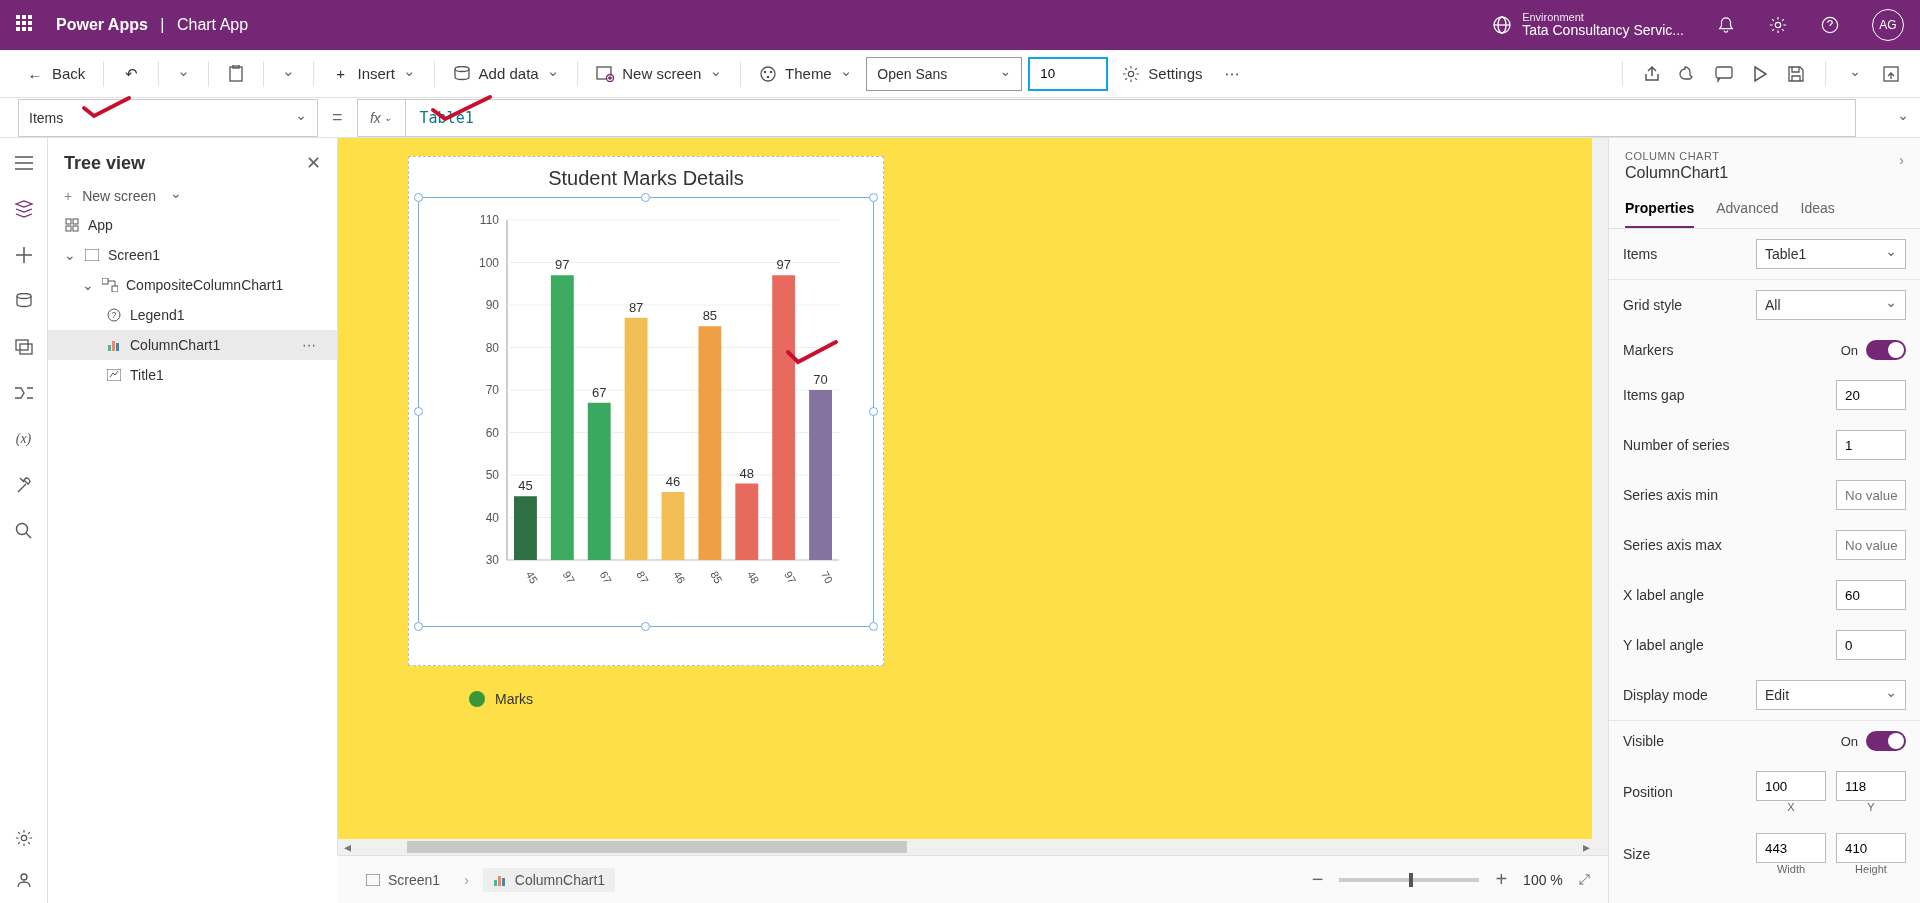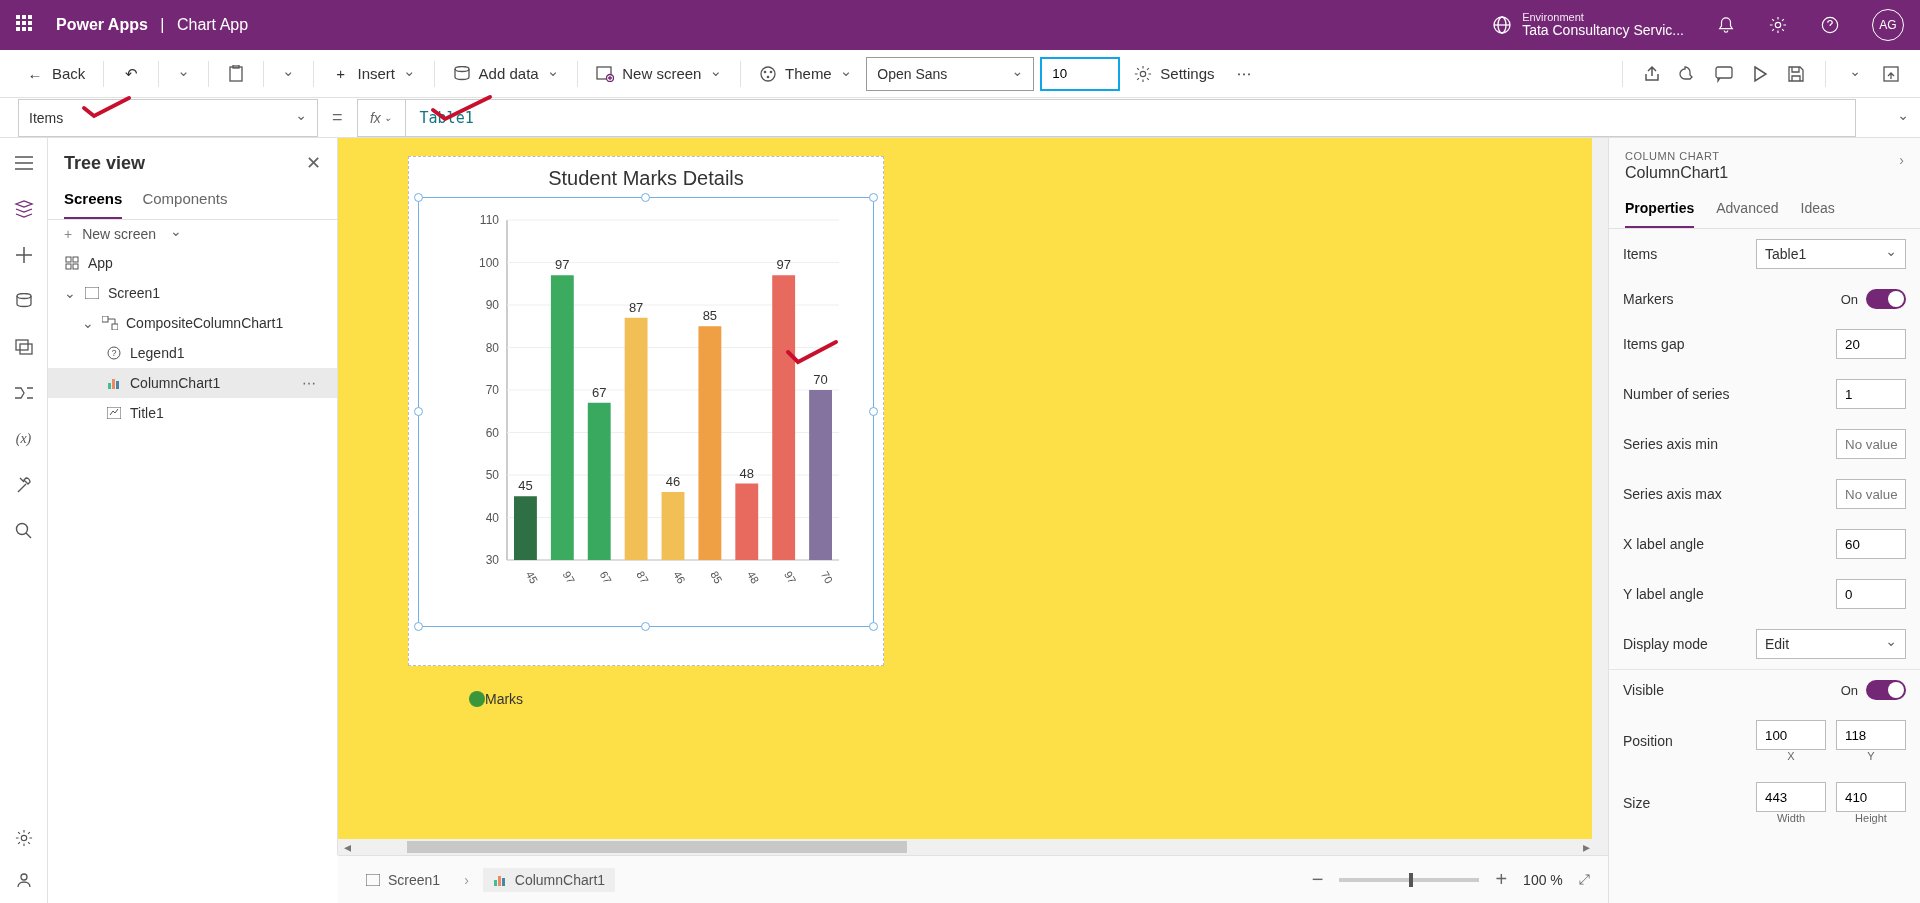--- a/index.html
+++ b/index.html
@@ -18,21 +18,21 @@
 .env-label { font-size: 11px; opacity: .9; }
 .env-name { font-size: 14px; }
 .header-ic { width: 20px; height: 20px; display: flex; align-items: center; justify-content: center; font-size: 18px; }
 .avatar { width: 32px; height: 32px; border-radius: 50%; border: 1.5px solid #fff; display: flex; align-items: center; justify-content: center; font-size: 12px; }
 
 
 .ribbon { height: 48px; border-bottom: 1px solid #e1e1e1; display: flex; align-items: center; padding: 0 18px; gap: 6px; }
 .rb-btn { display: flex; align-items: center; gap: 8px; padding: 6px 8px; color: #333; font-size: 15px; }
 .rb-sep { width: 1px; height: 26px; background: #e1e1e1; margin: 0 4px; }
 .rb-ic { width: 18px; height: 18px; display: inline-flex; align-items: center; justify-content: center; }
-.font-select { border: 1px solid #999; height: 34px; width: 168px; padding: 0 10px; display: flex; align-items: center; justify-content: space-between; }
+.font-select { border: 1px solid #999; height: 34px; width: 156px; padding: 0 10px; display: flex; align-items: center; justify-content: space-between; }
 .font-size-inp { border: 2px solid #0ea5e9; height: 34px; width: 80px; padding: 0 10px; }
 .rb-right { margin-left: auto; display: flex; align-items: center; gap: 14px; }
 .rb-right .rb-ic { width: 22px; height: 22px; color: #555; }
 
 
 .fbar { height: 40px; border-bottom: 1px solid #e1e1e1; display: flex; align-items: center; }
 .prop-dd { width: 300px; height: 38px; margin-left: 18px; border: 1px solid #ccc; display: flex; align-items: center; justify-content: space-between; padding: 0 10px; position: relative; }
 .eq { margin: 0 14px; color: #666; font-size: 18px; }
 .fx-box { flex: 1; height: 38px; border: 1px solid #ccc; display: flex; align-items: center; margin-right: 30px; position: relative; }
 .fx-label { width: 48px; text-align: center; font-style: italic; color: #666; border-right: 1px solid #ccc; height: 100%; display: flex; align-items: center; justify-content: center; gap: 3px; }
@@ -72,21 +72,21 @@
 .canvas-scroll-h { position: absolute; left: 0; right: 12px; bottom: 0; height: 16px; background: #f0f0f0; display:flex; align-items:center;}
 .canvas-scroll-h .thumb { height: 12px; background: #c8c8c8; margin-left: 50px; width: 500px; }
 .design-surface { position: absolute; left: 70px; top: 18px; width: 476px; height: 510px; border: 1.5px dashed #bcbcbc; background: #fff; }
 .ds-title { text-align: center; font-size: 20px; padding: 10px 0 4px 0; color: #333; }
 .inner-sel { position: absolute; left: 9px; top: 40px; right: 9px; height: 430px; border: 1.5px solid #71afe5; }
 .sel-handle { width: 9px; height: 9px; border: 1.5px solid #71afe5; background: #fff; position: absolute; border-radius: 50%; }
 .h-tl { left: -5px; top: -5px; } .h-tr { right: -5px; top: -5px; } .h-bl { left: -5px; bottom: -5px; } .h-br { right: -5px; bottom: -5px; }
 .h-tc { left: 50%; top: -5px; margin-left: -5px; } .h-bc { left: 50%; bottom: -5px; margin-left: -5px; }
 .h-ml { left: -5px; top: 50%; margin-top: -5px; } .h-mr { right: -5px; top: 50%; margin-top: -5px; }
 .chart-svg { position: absolute; left: 40px; top: 12px; }
-.legend { position: absolute; left: 60px; bottom: -42px; display: flex; align-items: center; }
+.legend { position: absolute; left: 60px; bottom: -42px; display: flex; align-items: center; gap: 10px; }
 .legend-dot { width: 16px; height: 16px; border-radius: 50%; background: #3a963a; }
 
 
 .props { position: absolute; right: 0; top: 138px; width: 312px; bottom: 0; border-left: 1px solid #e1e1e1; background: #fafafa; display: flex; flex-direction: column; }
 .pp-head { padding: 12px 16px 6px 16px; position: relative; }
 .pp-type { font-size: 11px; color: #666; letter-spacing: .5px; }
 .pp-name { font-size: 16px; color: #333; margin-top: 2px; }
 .pp-headchev { position: absolute; right: 16px; top: 14px; color: #888; }
 .pp-tabs { display: flex; gap: 22px; padding: 4px 16px 0 16px; border-bottom: 1px solid #e1e1e1; }
 .pp-tab { padding: 8px 0 10px 0; font-size: 14px; color: #666; }
@@ -375,24 +375,20 @@
           <path d="M3 16c0-3 2.7-5 6-5s6 2 6 5" fill="none" stroke="#555" stroke-width="1.3"></path>
         </svg>
       </div>
   </div>
 </div>
 
 <div class="treepanel">
   <div class="tv-head">
     <div class="tv-title">Tree view</div>
     <span style="color:#666;font-size:18px;">✕</span>
-  </div>
-  <div class="tv-tabs">
-    <div class="tv-tab active">Screens</div>
-    <div class="tv-tab">Components</div>
   </div>
   <div class="tv-newscreen">
     <span style="color:#888;">+</span>
     <span>New screen</span>
     <span class="chevd" style="margin-left:4px;"></span>
   </div>
   <div class="tv-list">
     <div class="tv-item tv-indent-0">
       <span class="tv-ic">
           <svg width="14" height="14">
@@ -546,20 +542,27 @@
     <div class="pp-tab">Ideas</div>
   </div>
   <div class="pp-body">
     <div class="pp-row">
         <span>Items</span>
         <div class="pp-select">
           <span>Table1</span>
           <span class="chevd"></span>
         </div>
       </div>
+    <div class="pp-row pp-sep">
+        <span>Grid style</span>
+        <div class="pp-select">
+          <span>All</span>
+          <span class="chevd"></span>
+        </div>
+      </div>
     <div class="pp-row">
         <span>Markers</span>
         <span style="display:flex;align-items:center;">
           <span class="pp-onlabel">On</span>
           <div class="toggle"></div>
         </span>
       </div>
     <div class="pp-row">
         <span>Items gap</span>
         <input class="pp-input" value="20" style="">

